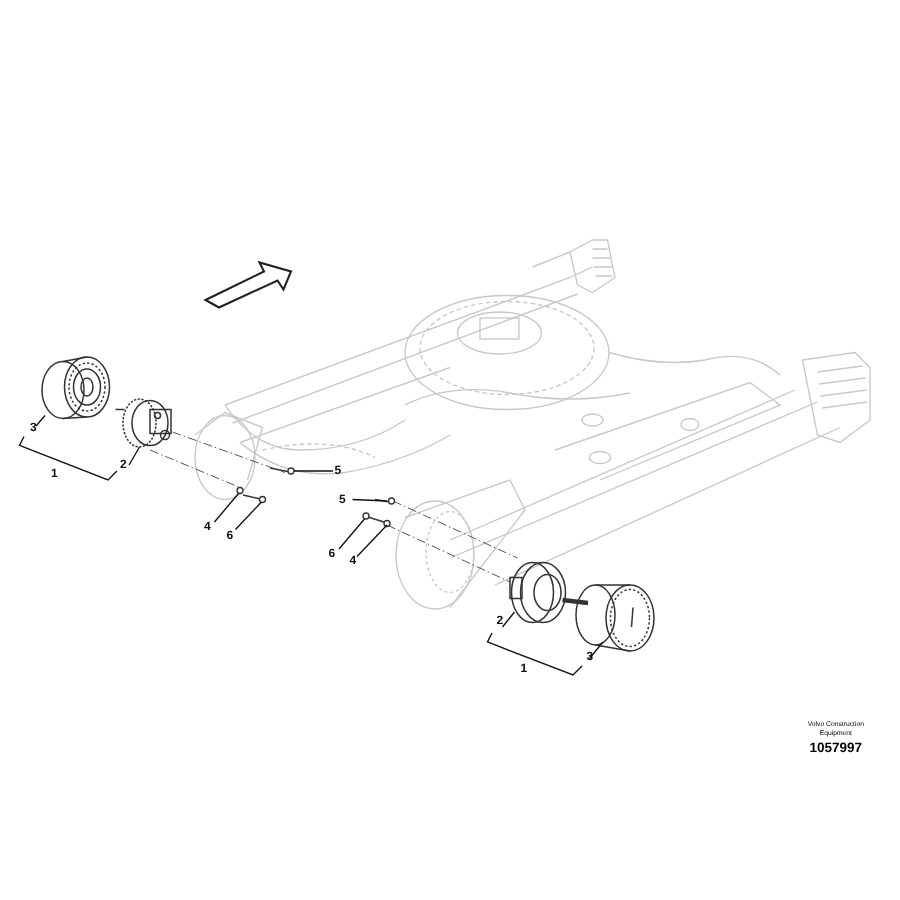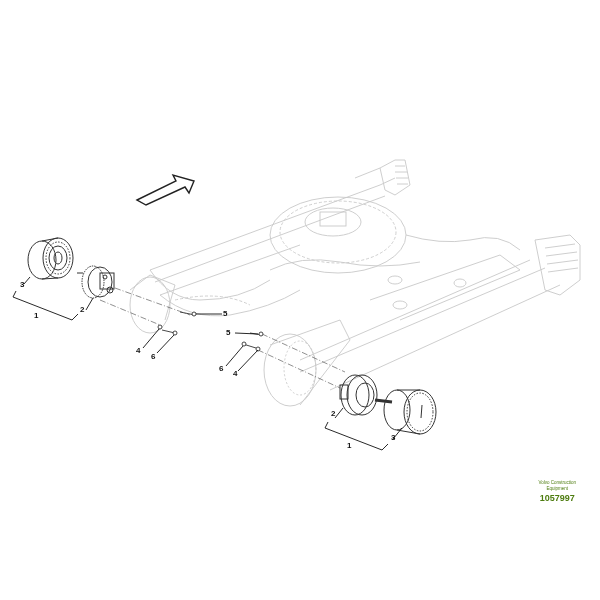--- a/index.html
+++ b/index.html
@@ -1,19 +1,19 @@
 <!DOCTYPE html>
 <html><head>
 <meta charset="utf-8">
 <style>
   html, body { margin:0; padding:0; background:#ffffff; }
   body { width:600px; height:600px; position:relative; overflow:hidden; font-family:"Liberation Sans", sans-serif; }
   #stage { position:absolute; left:0; top:0; width:600px; height:600px; }
   .callout { position:absolute; font-size:8px; font-weight:bold; color:#111; line-height:1; }
-  .credit { position:absolute; right:24px; top:480px; text-align:center; color:#4d7c0f; }
+  .credit { position:absolute; right:24px; top:480px; text-align:center; color:#000000; }
   .credit .l1, .credit .l2 { font-size:4.5px; display:block; line-height:6px; }
   .credit .num { font-size:9px; font-weight:bold; display:block; margin-top:1px; }
 </style>
 </head>
 <body>
 
 <div id="stage">
 <svg width="600" height="600" viewBox="0 0 600 600" xmlns="http://www.w3.org/2000/svg">
 
   <g fill="#fff" stroke="#222" stroke-width="1.4">

